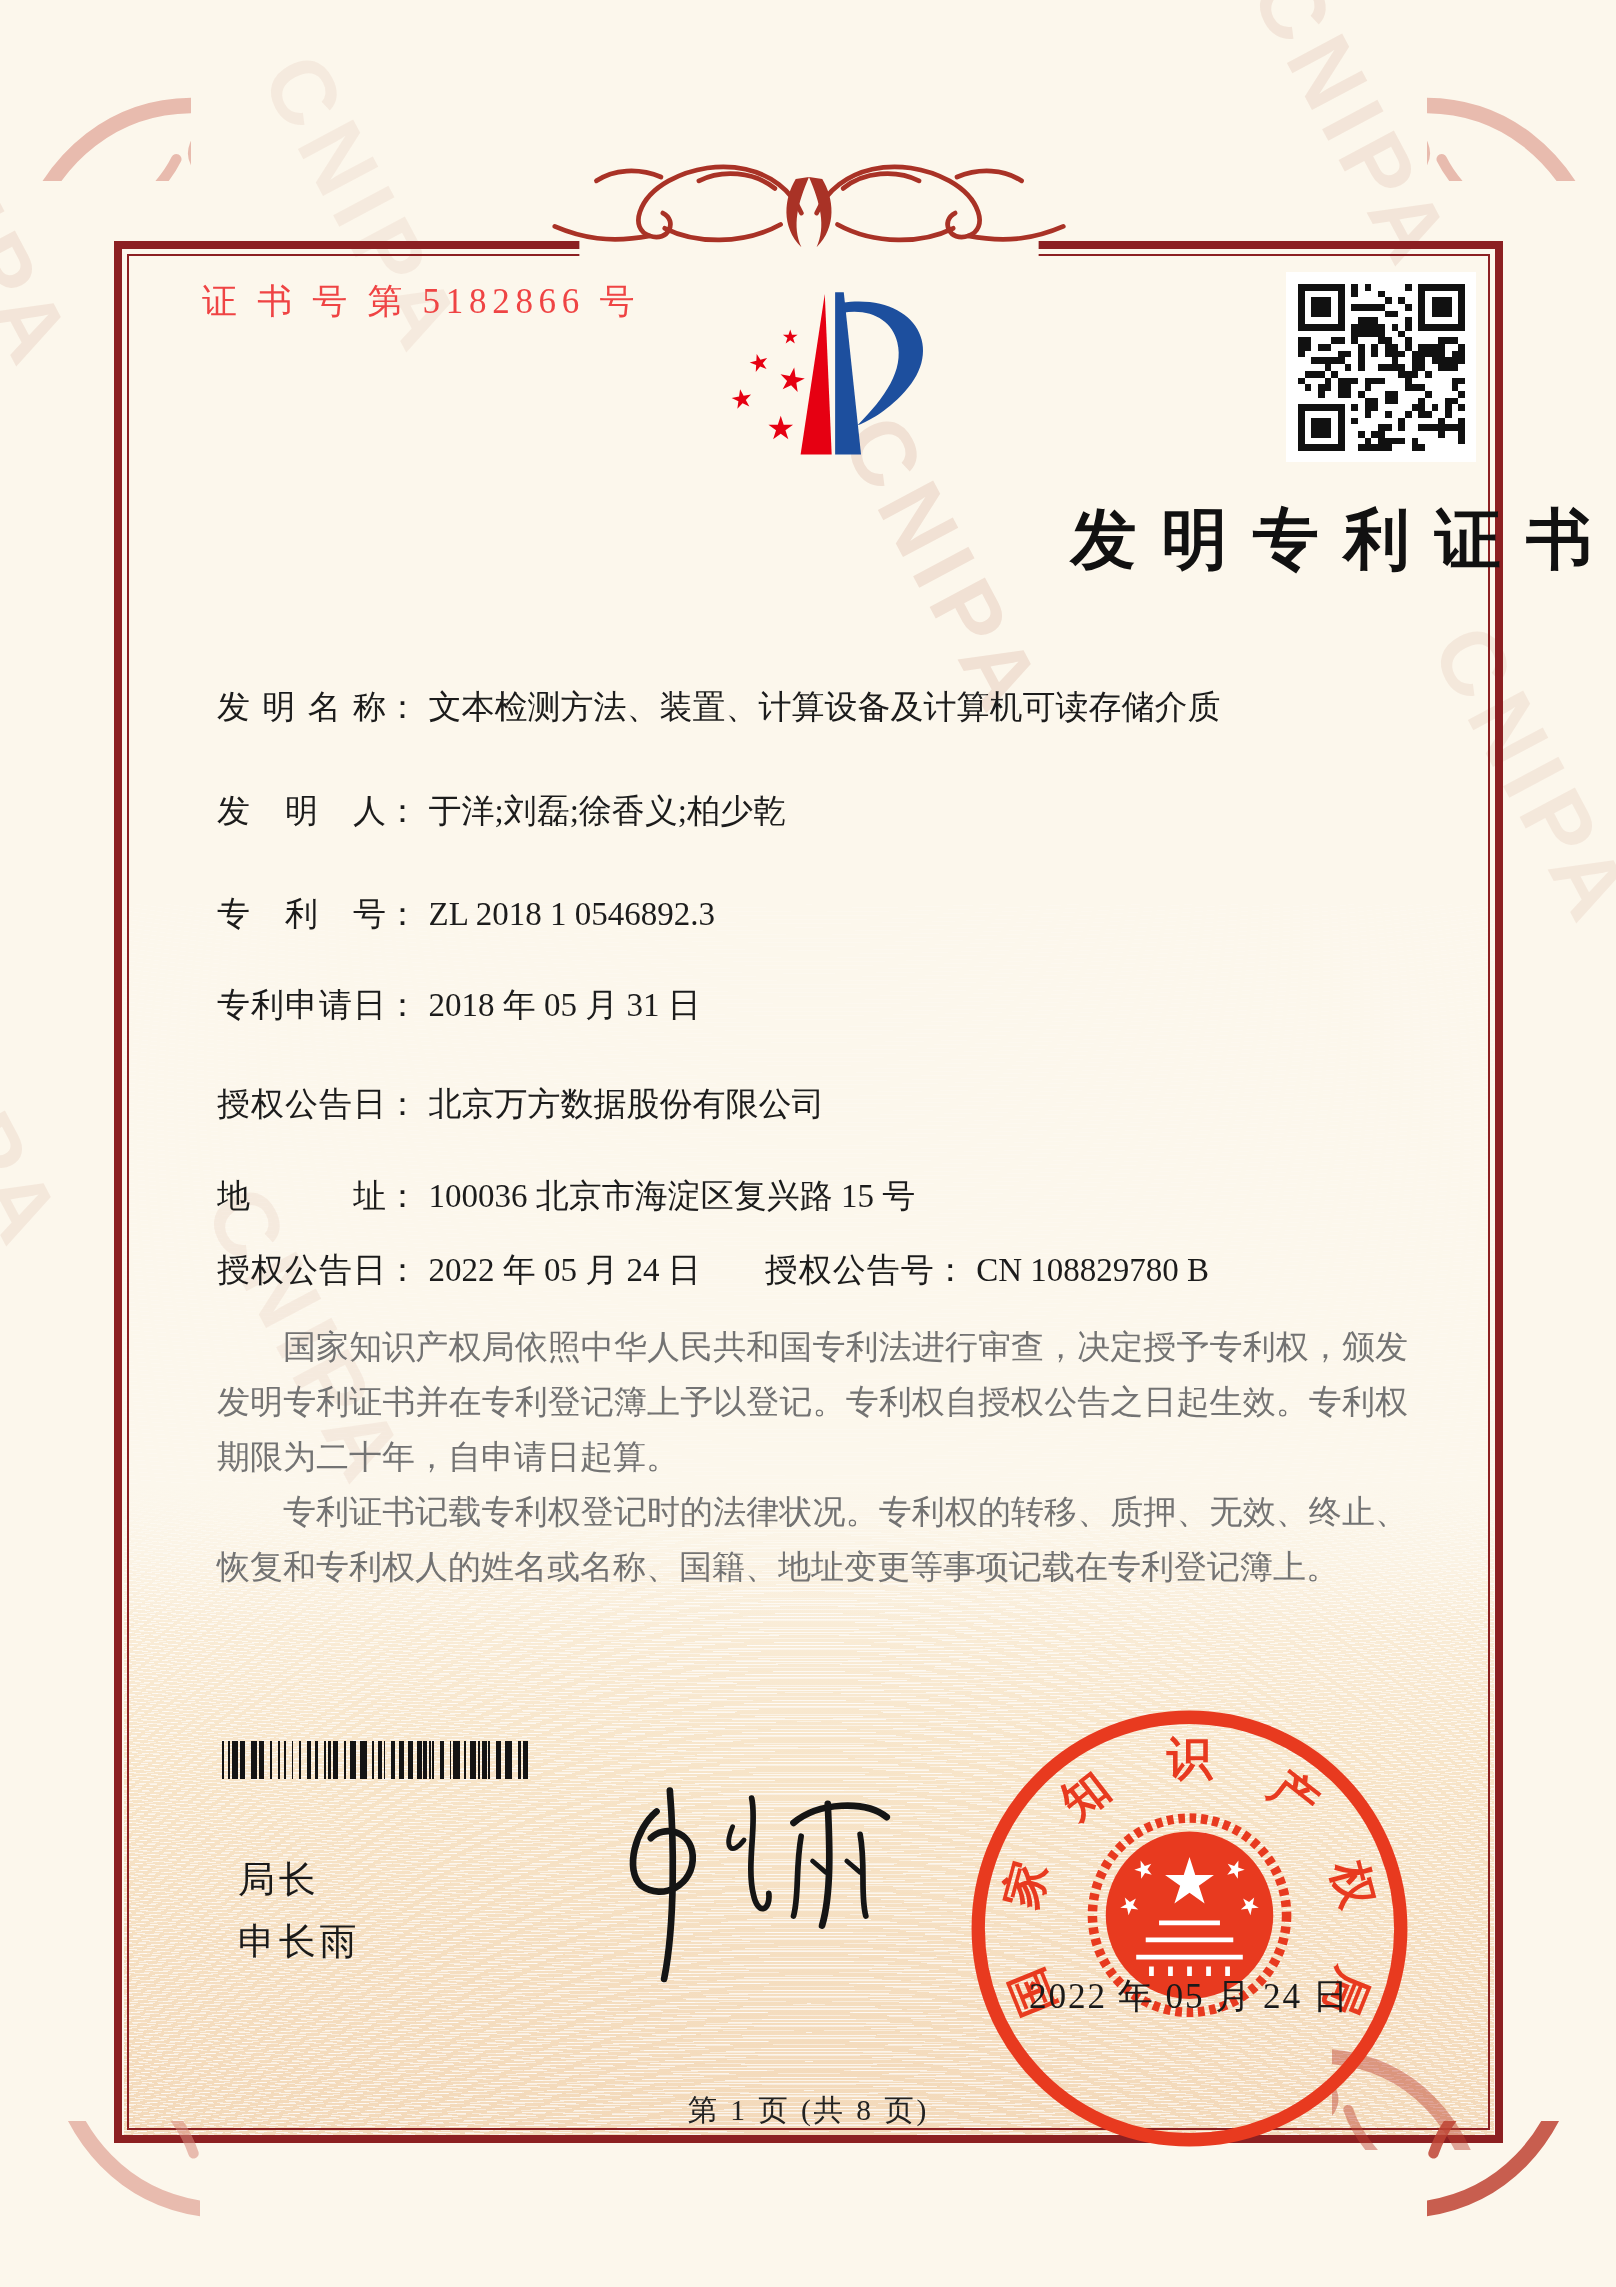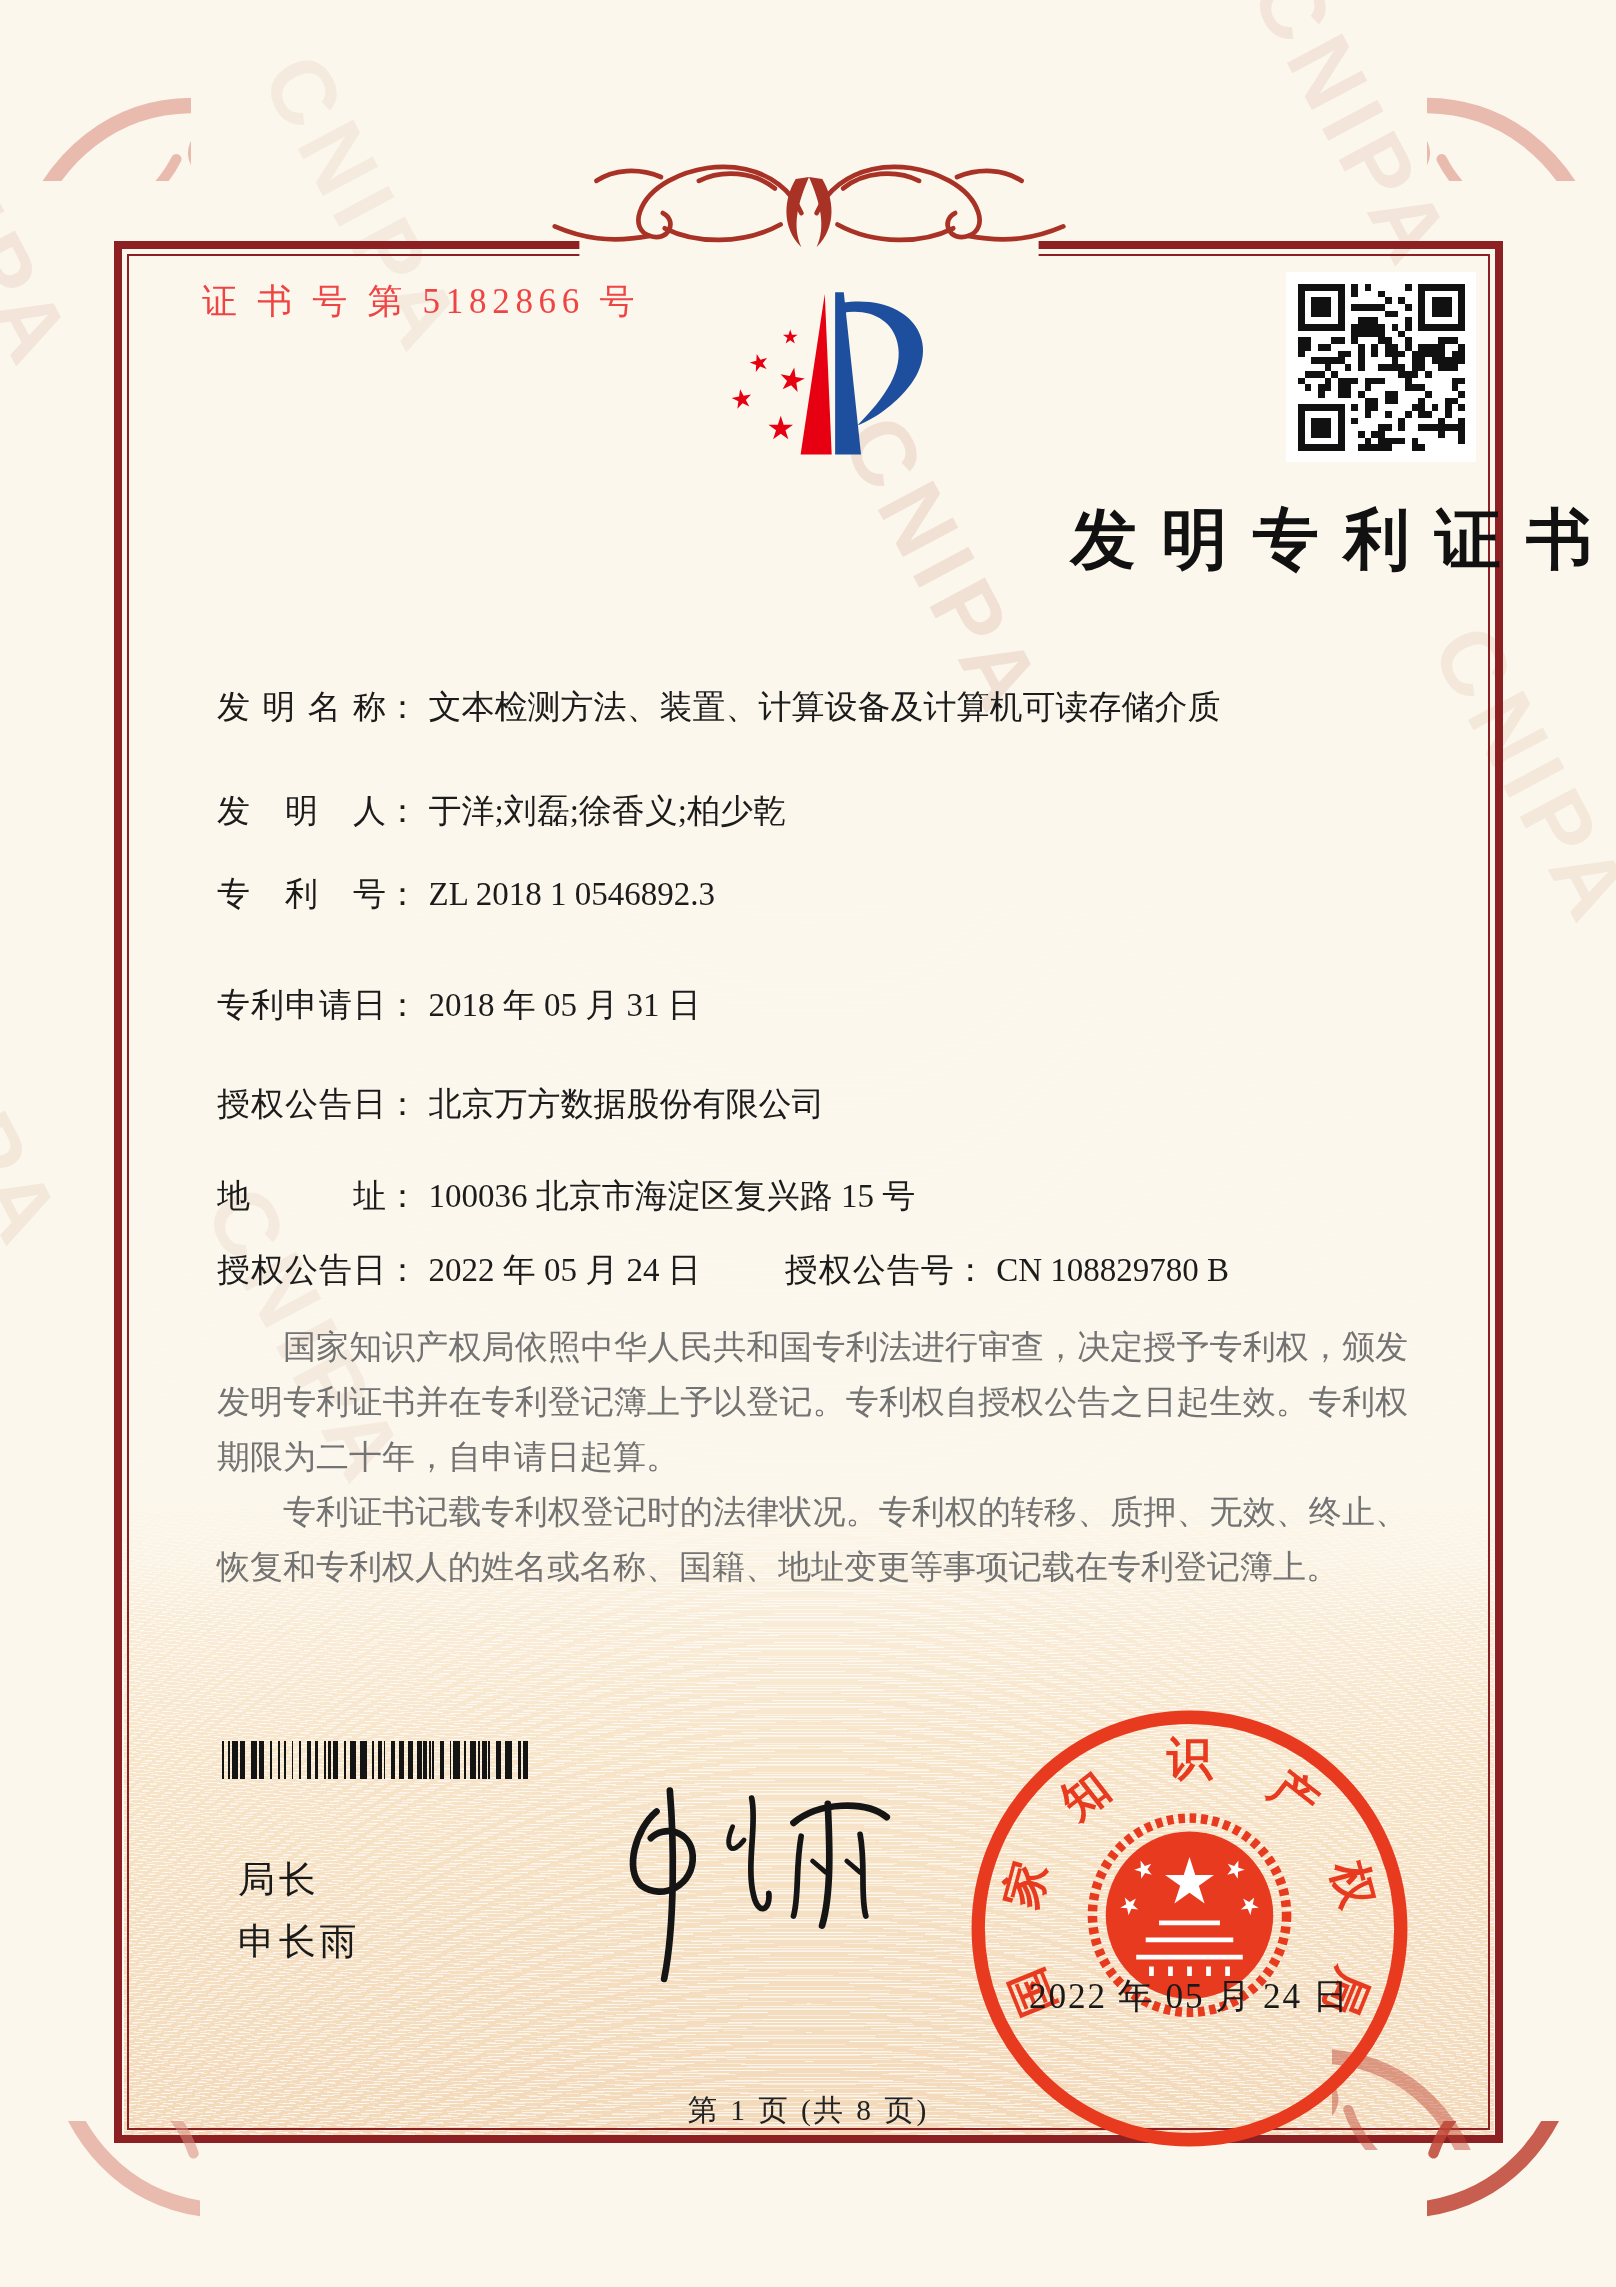--- a/index.html
+++ b/index.html
@@ -36,21 +36,21 @@
            letter-spacing:5.7px;z-index:4}
   .logo{position:absolute;left:697px;top:257px;width:259px;height:226px;z-index:4}
   .qr-box{position:absolute;left:1286px;top:272px;width:190px;height:190px;background:#fff;
           display:flex;align-items:center;justify-content:center;z-index:4}
   .title{position:absolute;left:0;top:495px;width:100%;text-align:right;font-size:66px;
          font-weight:bold;color:#111;letter-spacing:.38em;text-indent:.38em;z-index:4}
 
   .row{position:absolute;left:217px;font-size:33px;color:#1c1c1c;white-space:nowrap;z-index:4}
   .row .lbl{display:inline-block;width:169px;text-align:justify;text-align-last:justify;vertical-align:bottom}
   .row .val{margin-left:9.5px}
-  .grant2{margin-left:84px}
+  .grant2{margin-left:64px}
 
   .paras{position:absolute;left:217px;top:1320px;width:1191px;font-size:33px;color:#737373;
          line-height:55px;text-align:justify;z-index:4}
   .paras p{text-indent:2em}
 
   .barcode{position:absolute;left:222px;top:1741px;width:312px;height:38px;display:flex;z-index:4}
   .barcode i{display:block;height:100%}
 
   .sig-title{position:absolute;left:238px;top:1855px;font-size:37px;color:#1a1a1a;letter-spacing:3.8px;z-index:4}
   .sig-name{position:absolute;left:238px;top:1917px;font-size:37px;color:#1a1a1a;letter-spacing:3.8px;z-index:4}
@@ -341,21 +341,21 @@
   </div>
 
   <div class="title">发明专利证书</div>
 
   <div class="row" style="top:685px">
     <span class="lbl">发明名称</span><span>：</span><span class="val">文本检测方法、装置、计算设备及计算机可读存储介质</span>
   </div>
   <div class="row" style="top:789px">
     <span class="lbl">发明人</span><span>：</span><span class="val">于洋;刘磊;徐香义;柏少乾</span>
   </div>
-  <div class="row" style="top:872px">
+  <div class="row" style="top:892px">
     <span class="lbl">专利号</span><span>：</span><span class="val">ZL 2018 1 0546892.3</span>
   </div>
   <div class="row" style="top:983px">
     <span class="lbl">专利申请日</span><span>：</span><span class="val">2018 年 05 月 31 日</span>
   </div>
   <div class="row" style="top:1082px">
     <span class="lbl">授权公告日</span><span>：</span><span class="val">北京万方数据股份有限公司</span>
   </div>
   <div class="row" style="top:1174px">
     <span class="lbl">地址</span><span>：</span><span class="val">100036 北京市海淀区复兴路 15 号</span>

